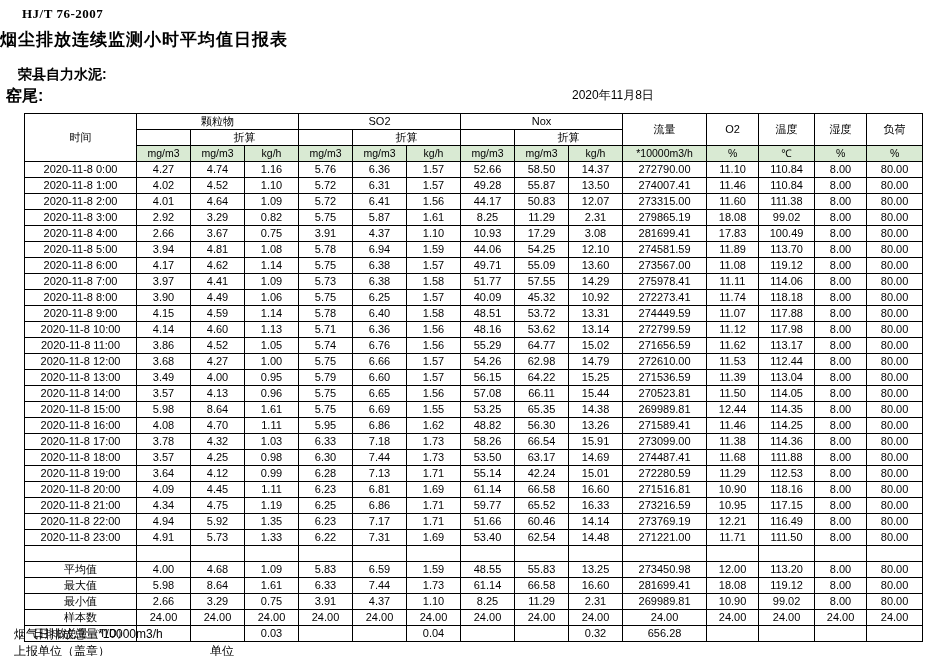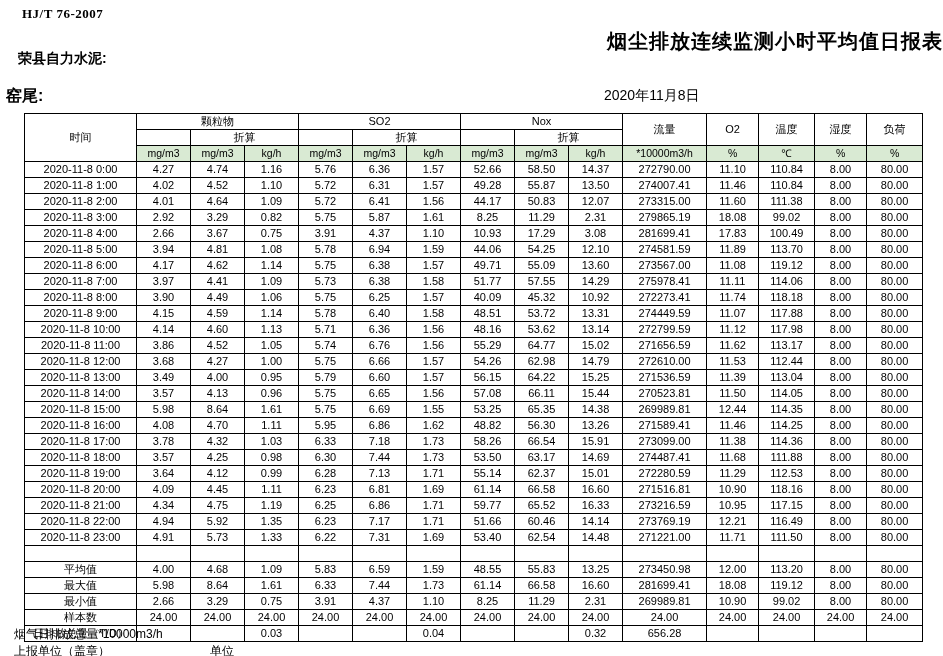--- a/index.html
+++ b/index.html
@@ -23,46 +23,45 @@
     font-weight: bold;
     font-size: 13px;
     letter-spacing: 0.5px;
     text-align: center;
   }
   .title {
     position: absolute;
     left: 0;
     right: 0;
     top: 28px;
-    text-align: right;
+    text-align: left;
     font-family: "Liberation Serif", serif;
     font-weight: bold;
-    font-size: 20px;
+    font-size: 17px;
     letter-spacing: 1px;
   }
   .company {
     position: absolute;
     left: 18px;
-    top: 50px;
+    top: 66px;
     font-weight: bold;
     font-size: 14px;
   }
   .site {
     position: absolute;
     left: 6px;
     top: 86px;
     font-weight: bold;
     font-size: 16px;
   }
   .date {
     position: absolute;
     left: 572px;
     top: 87px;
-    font-size: 14px;
-    margin-left: 32px;
+    font-size: 12px;
   }
   table.main {
     position: absolute;
     left: 24px;
     top: 113px;
     border-collapse: collapse;
     table-layout: fixed;
     width: 898px;
     font-size: 11px;
   }
@@ -514,21 +513,21 @@
     </tr>
     <tr>
       <td class="timecell">2020-11-8 19:00</td>
       <td class="num">3.64</td>
       <td class="num">4.12</td>
       <td class="num">0.99</td>
       <td class="num">6.28</td>
       <td class="num">7.13</td>
       <td class="num">1.71</td>
       <td class="num">55.14</td>
-      <td class="num">62.37</td>
+      <td class="num">42.24</td>
       <td class="num">15.01</td>
       <td class="num">272280.59</td>
       <td class="num">11.29</td>
       <td class="num">112.53</td>
       <td class="num">8.00</td>
       <td class="num">80.00</td>
     </tr>
     <tr>
       <td class="timecell">2020-11-8 20:00</td>
       <td class="num">4.09</td>

